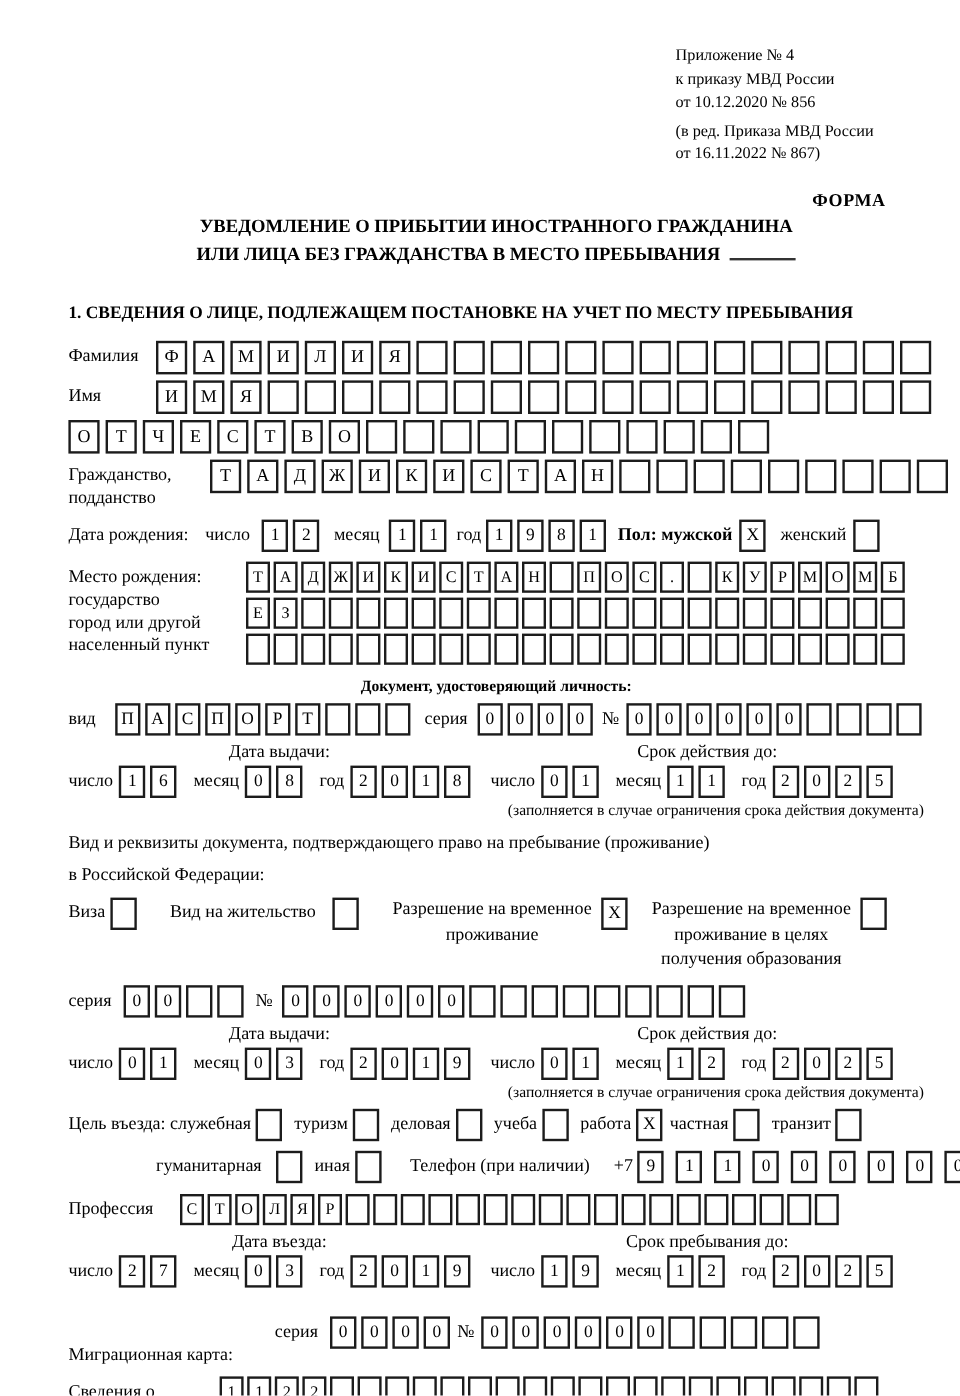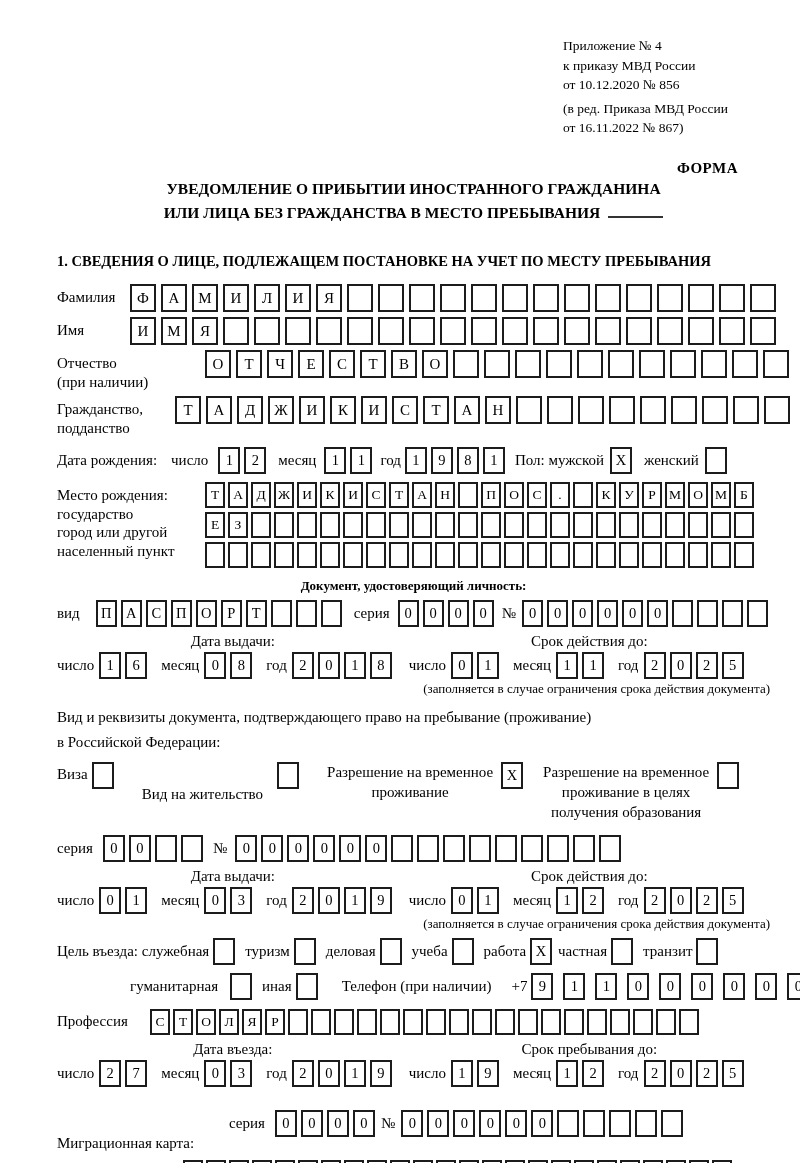--- a/index.html
+++ b/index.html
@@ -135,24 +135,20 @@
         <span class="bx"></span>
         <span class="bx"></span>
         <span class="bx"></span>
         <span class="bx"></span>
         <span class="bx"></span>
         <span class="bx"></span>
       </div>
   </div>
 
   <div class="frow">
-    <div class="lbl w148">
-      <div>Отчество</div>
-      <div>(при наличии)</div>
-    </div>
     <div class="boxes boxes-lg">
         <span class="bx">О</span>
         <span class="bx">Т</span>
         <span class="bx">Ч</span>
         <span class="bx">Е</span>
         <span class="bx">С</span>
         <span class="bx">Т</span>
         <span class="bx">В</span>
         <span class="bx">О</span>
         <span class="bx"></span>
@@ -211,21 +207,21 @@
           <span class="bx">1</span>
           <span class="bx">1</span>
         </span>
       <span class="t" style="margin-left:4px;margin-right:4px;">год</span>
       <span class="boxes">
           <span class="bx">1</span>
           <span class="bx">9</span>
           <span class="bx">8</span>
           <span class="bx">1</span>
         </span>
-      <span class="t" style="margin-left:6px;">Пол: мужской</span>
+      <span class="t" style="margin-left:6px;font-weight:bold;">Пол: мужской</span>
       <span class="bx">X</span>
       <span class="t" style="margin-left:8px;">женский</span>
       <span class="bx"></span>
     </div>
   </div>
 
   <div class="frow" style="margin-top:8px;margin-bottom:2px;">
     <div class="lbl w101">
       <div>Место рождения:</div>
       <div>государство</div>
@@ -407,21 +403,21 @@
     <div>в Российской Федерации:</div>
   </div>
 
   <div class="permit-row">
     <div class="pr-item">
       <span class="t" style="padding-top:4px;">Виза</span>
       <span class="bx" style="margin-left:4px;"></span>
     </div>
     <div class="gap24"></div>
     <div class="pr-item">
-      <span class="t" style="padding-top:4px;margin-top:20px;">Вид на жительство</span>
+      <span class="t" style="padding-top:4px;">Вид на жительство</span>
       <span class="bx" style="margin-left:14px;"></span>
     </div>
     <div class="gap24"></div>
     <div class="pr-item">
       <div class="txt2">
         <div>Разрешение на временное</div>
         <div>проживание</div>
       </div>
       <span class="bx">X</span>
     </div>

